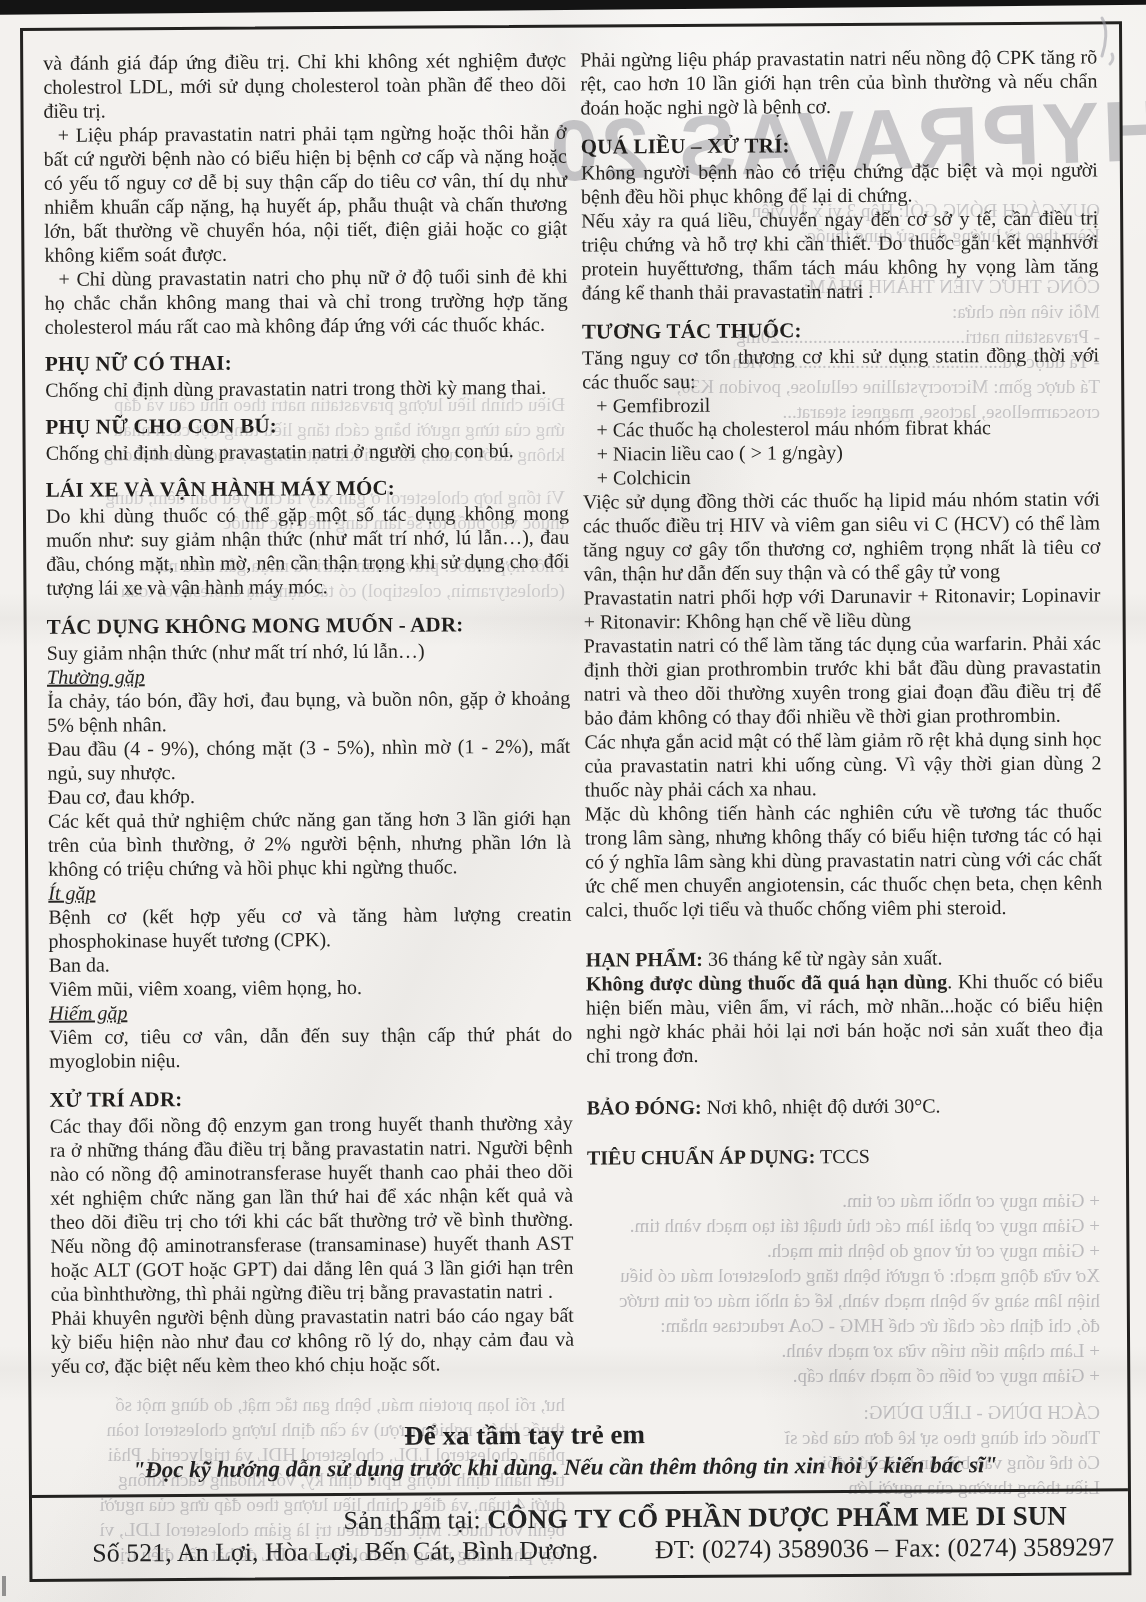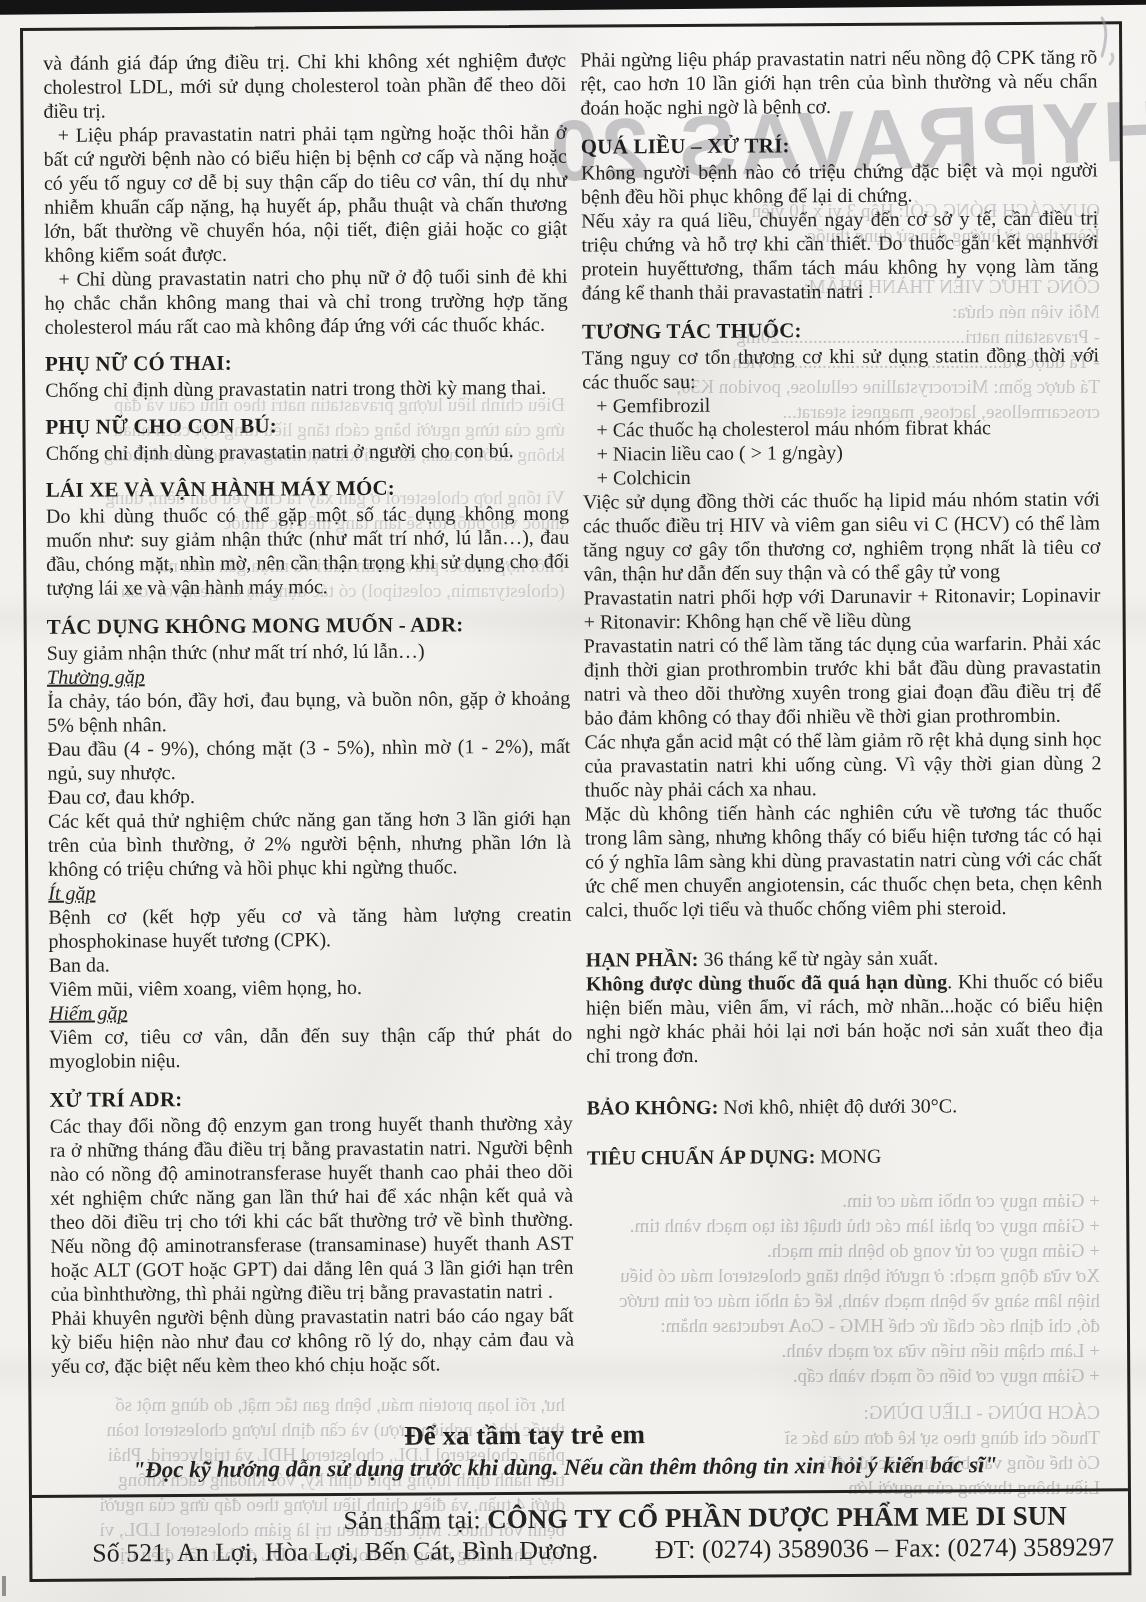--- a/index.html
+++ b/index.html
@@ -173,26 +173,26 @@
       <p class="listitem">+ Các thuốc hạ cholesterol máu nhóm fibrat khác</p>
       <p class="listitem">+ Niacin liều cao ( &gt; 1 g/ngày)</p>
       <p class="listitem">+ Colchicin</p>
       <p>Việc sử dụng đồng thời các thuốc hạ lipid máu nhóm statin với các thuốc điều trị HIV và viêm gan siêu vi C (HCV) có thể làm tăng nguy cơ gây tổn thương cơ, nghiêm trọng nhất là tiêu cơ vân, thận hư dẫn đến suy thận và có thể gây tử vong</p>
       <p>Pravastatin natri phối hợp với Darunavir + Ritonavir; Lopinavir + Ritonavir: Không hạn chế về liều dùng</p>
       <p>Pravastatin natri  có thể làm tăng tác dụng của warfarin. Phải xác định thời gian prothrombin trước khi bắt đầu dùng pravastatin natri  và theo dõi thường xuyên trong giai đoạn đầu điều trị để bảo đảm không có thay đổi nhiều về thời gian prothrombin.</p>
       <p>Các nhựa gắn acid mật có thể làm giảm rõ rệt khả dụng sinh học của pravastatin natri  khi uống cùng. Vì vậy thời gian dùng 2 thuốc này phải cách xa nhau.</p>
       <p>Mặc dù không tiến hành các nghiên cứu về tương tác thuốc trong lâm sàng, nhưng không thấy có biểu hiện tương tác có hại có ý nghĩa lâm sàng khi dùng pravastatin natri cùng với các chất ức chế men chuyển angiotensin, các thuốc chẹn beta, chẹn kênh calci, thuốc lợi tiểu và thuốc chống viêm phi steroid.</p>
 
       <div class="gap8"></div>
-      <p style="margin-top:18px"><span class="inlinehead">HẠN PHẦN:</span><span> 36 tháng kể từ ngày sản xuất.</span></p>
+      <p style="margin-top:18px"><span class="inlinehead">HẠN PHẨM:</span><span> 36 tháng kể từ ngày sản xuất.</span></p>
       <p><span class="inlinehead">Không được dùng thuốc đã quá hạn dùng</span><span>. Khi thuốc có biểu hiện biến màu, viên ẩm, vỉ rách, mờ nhãn...hoặc có biểu hiện nghi ngờ khác phải hỏi lại nơi bán hoặc nơi sản xuất theo địa chỉ trong đơn.</span></p>
 
-      <p style="margin-top:28px"><span class="inlinehead">BẢO KHÔNG:</span><span> Nơi khô, nhiệt độ dưới 30°C.</span></p>
-
-      <p style="margin-top:26px"><span class="inlinehead">TIÊU CHUẨN ÁP DỤNG:</span><span> MONG</span></p>
+      <p style="margin-top:28px"><span class="inlinehead">BẢO ĐÓNG:</span><span> Nơi khô, nhiệt độ dưới 30°C.</span></p>
+
+      <p style="margin-top:26px"><span class="inlinehead">TIÊU CHUẨN ÁP DỤNG:</span><span> TCCS</span></p>
     </div>
 
     <div class="keep-away">Để xa tầm tay trẻ em</div>
     <div class="quote">"Đọc kỹ hướng dẫn  sử dụng trước khi dùng. Nếu cần thêm thông tin xin hỏi  ý kiến bác sĩ"</div>
     <div class="footer-rule"></div>
     <div class="mfg-line1"><span>Sản thẩm tại: </span><b>CÔNG TY CỔ PHẦN DƯỢC PHẨM ME DI SUN</b></div>
     <div class="mfg-line2">
       <span>Số 521, An Lợi, Hòa Lợi, Bến Cát, Bình Dương.</span>
       <span>ĐT: (0274) 3589036 – Fax: (0274) 3589297</span>
     </div>

